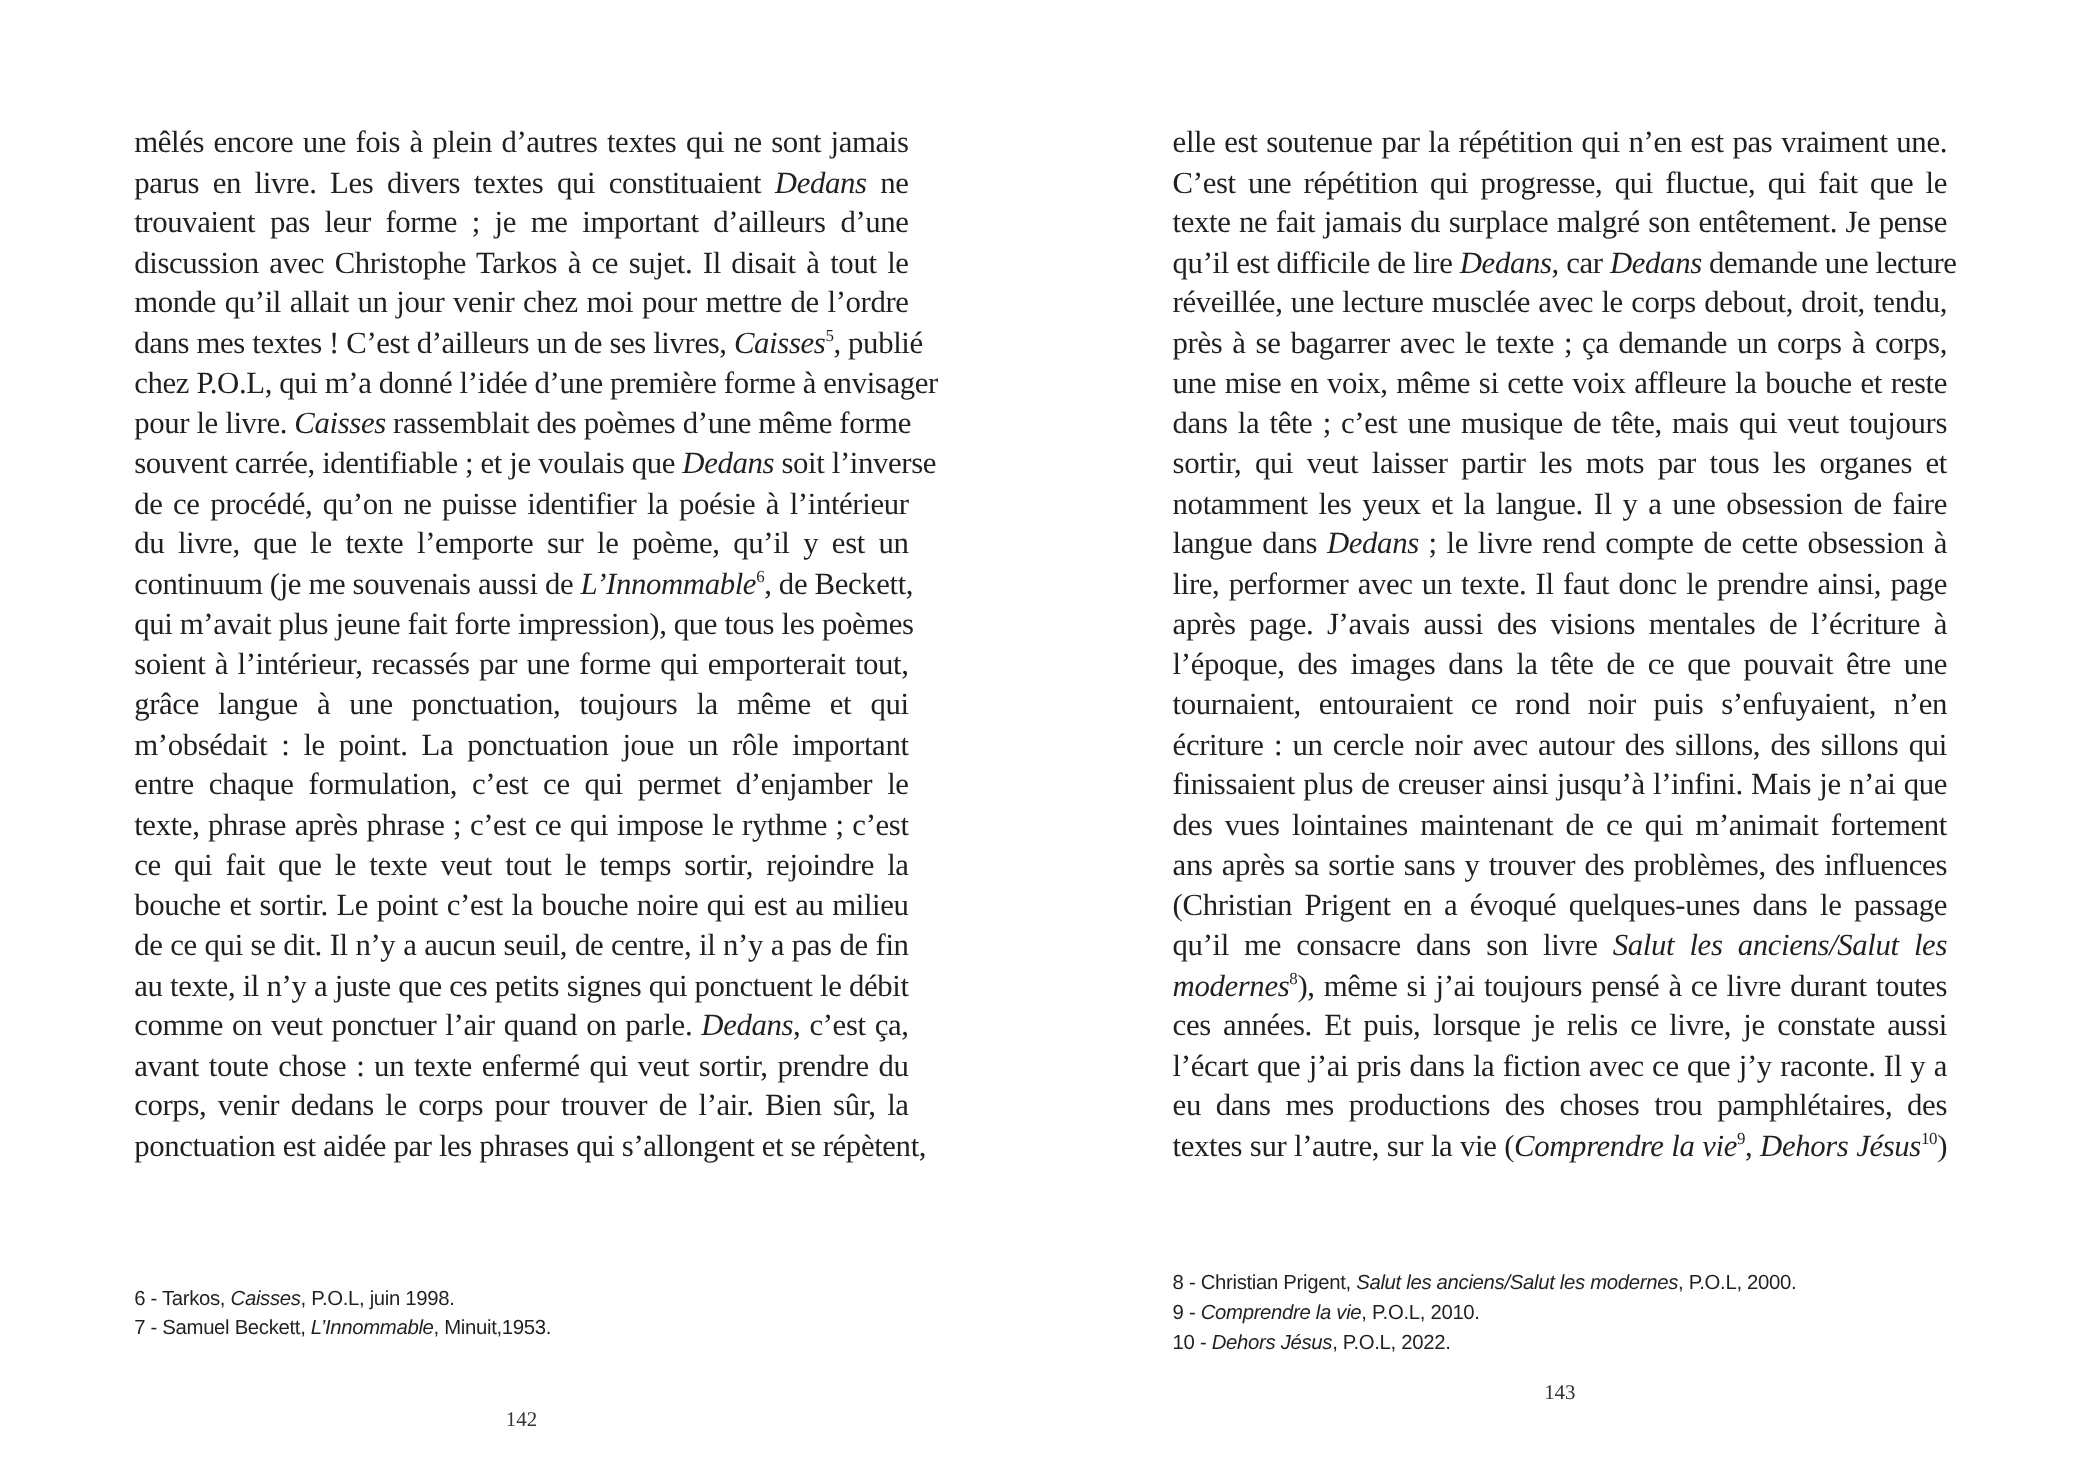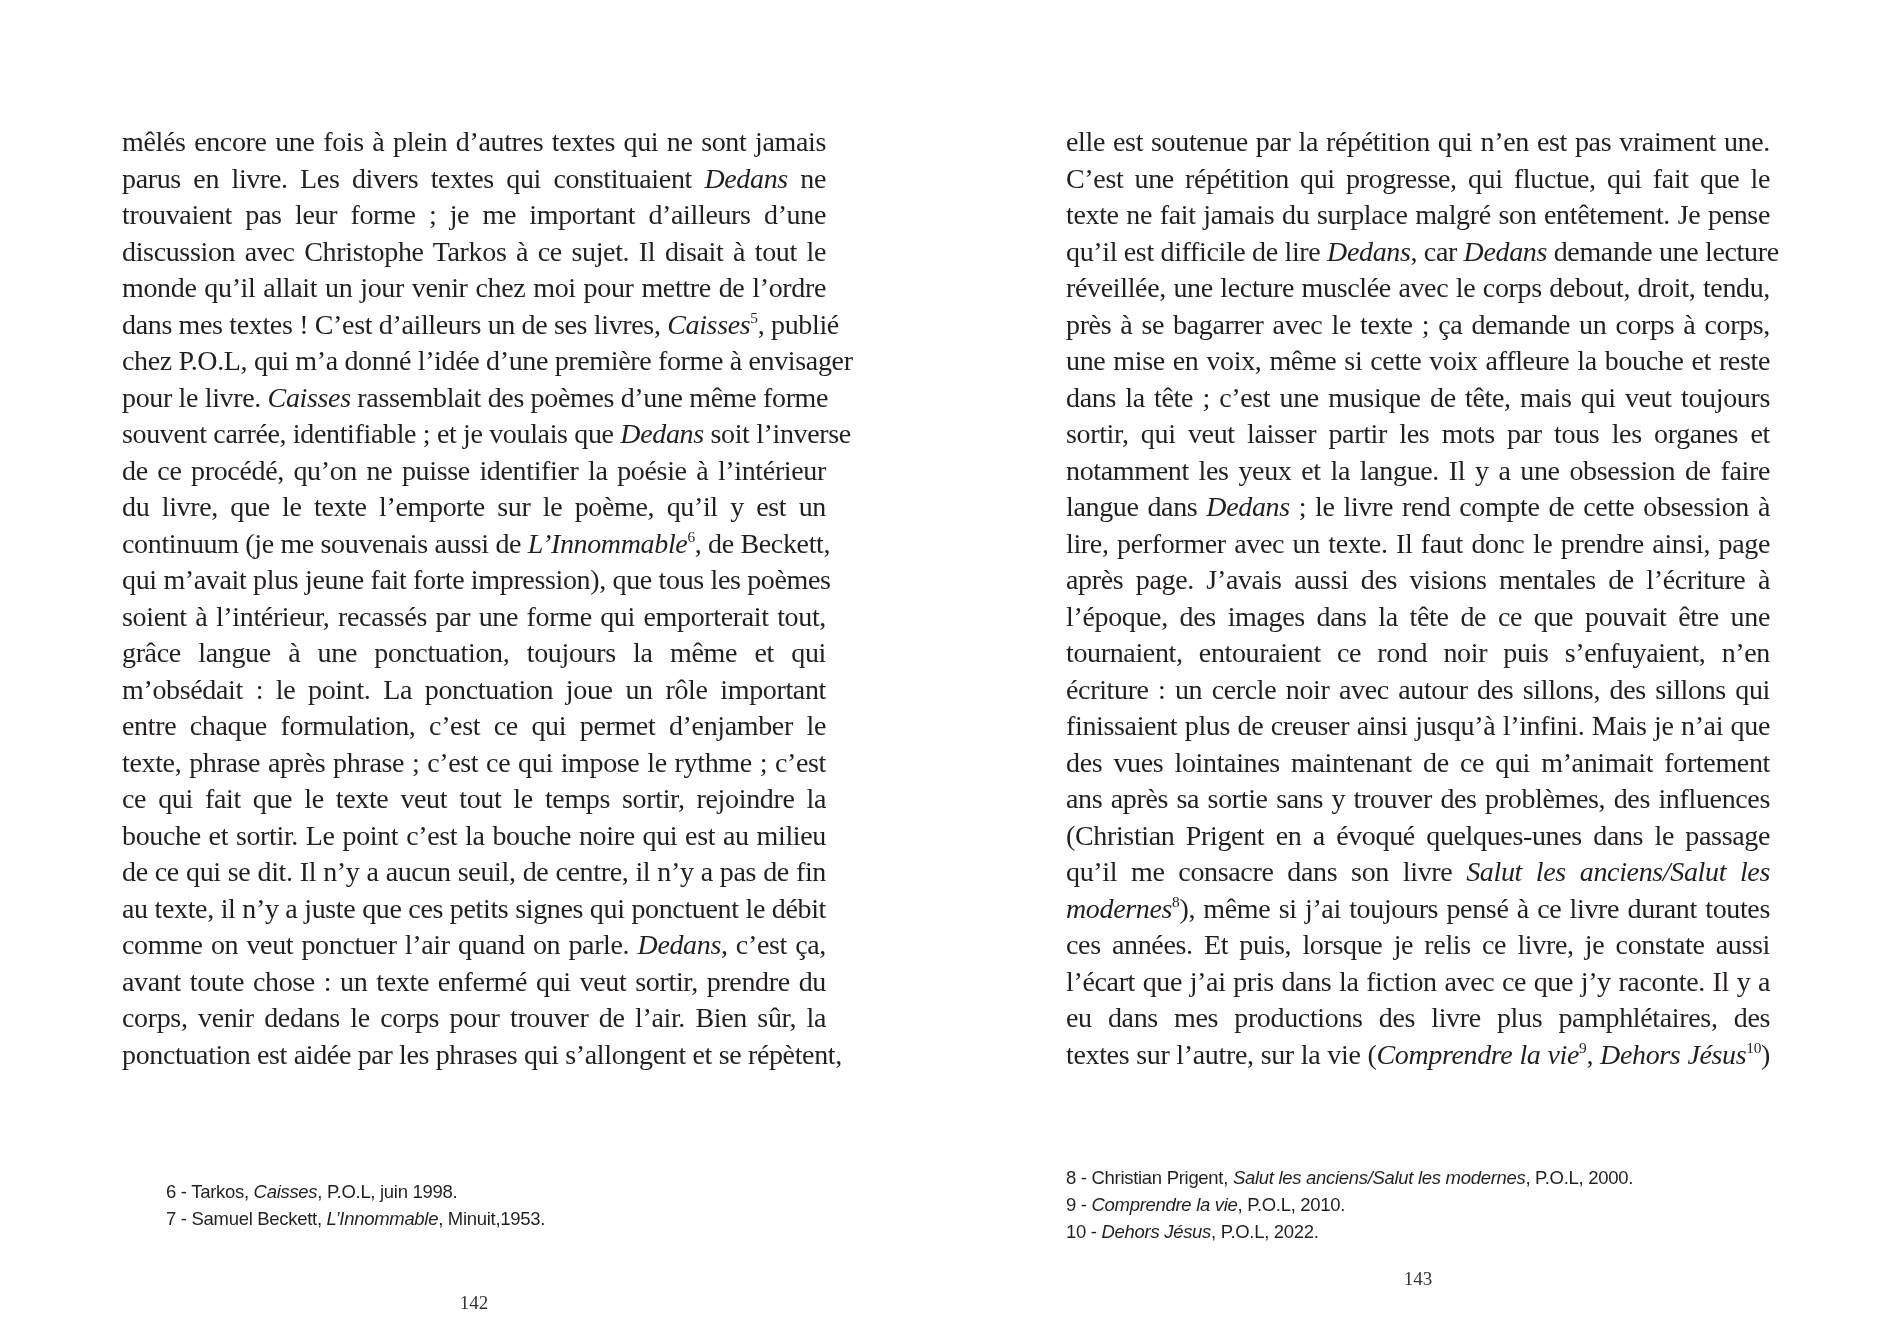--- a/index.html
+++ b/index.html
@@ -1,27 +1,27 @@
 <!DOCTYPE html>
 <html><head>
 <meta charset="utf-8">
 <style>
   html, body { margin: 0; padding: 0; background: #ffffff; }
   body { width: 1890px; height: 1339px; position: relative; overflow: hidden; color: #231f20; }
-  .page { position: absolute; top: 12px; height: 1130px; width: 945px; }
+  .page { position: absolute; top: 0; height: 1130px; width: 945px; }
   .page-left { left: 0; }
   .page-right { left: 945px; }
   .body-text { position: absolute; top: 112px; width: 704px; font-family: "Liberation Serif", "DejaVu Serif", serif; font-size: 28px; }
   .page-left .body-text { left: 122px; }
   .page-right .body-text { left: 121px; }
   .line { height: 36.5px; line-height: 36.5px; white-space: nowrap; text-align: justify; text-align-last: justify; letter-spacing: -0.35px; word-spacing: 0px; overflow: visible; }
   .line i { font-style: italic; }
   .line sup, .fn sup { font-size: 0.55em; vertical-align: 0.7em; line-height: 0; }
   .footnotes { position: absolute; width: 704px; font-family: "Liberation Sans", "DejaVu Sans", sans-serif; font-size: 18.5px; letter-spacing: -0.3px; }
-  .page-left .footnotes { left: 122px; top: 1166px; margin-left: 44px; }
+  .page-left .footnotes { left: 122px; top: 1166px; }
   .page-right .footnotes { left: 121px; top: 1152px; }
   .fn { height: 27px; line-height: 27px; white-space: nowrap; }
   .fn i { font-style: italic; }
   .page-number { position: absolute; top: 1256px; width: 704px; text-align: center; font-family: "Liberation Serif", "DejaVu Serif", serif; font-size: 19px; color: #333; }
   .page-left .page-number { left: 122px; margin-top: 24px; }
   .page-right .page-number { left: 121px; }
 </style>
 </head>
 <body>
 
@@ -80,21 +80,21 @@
       <div class="line"><span>tournaient, entouraient ce rond noir puis s’enfuyaient, n’en</span></div>
       <div class="line"><span>écriture : un cercle noir avec autour des sillons, des sillons qui</span></div>
       <div class="line"><span>finissaient plus de creuser ainsi jusqu’à l’infini. Mais je n’ai que</span></div>
       <div class="line"><span>des vues lointaines maintenant de ce qui m’animait fortement</span></div>
       <div class="line"><span>ans après sa sortie sans y trouver des problèmes, des influences</span></div>
       <div class="line"><span>(Christian Prigent en a évoqué quelques-unes dans le passage</span></div>
       <div class="line"><span>qu’il me consacre dans son livre </span><i>Salut les anciens/Salut les</i></div>
       <div class="line"><i>modernes</i><sup>8</sup><span>), même si j’ai toujours pensé à ce livre durant toutes</span></div>
       <div class="line"><span>ces années. Et puis, lorsque je relis ce livre, je constate aussi</span></div>
       <div class="line"><span>l’écart que j’ai pris dans la fiction avec ce que j’y raconte. Il y a</span></div>
-      <div class="line"><span>eu dans mes productions des livre plus pamphlétaires, des</span></div>
+      <div class="line"><span>eu dans mes productions des choses trou pamphlétaires, des</span></div>
       <div class="line"><span>textes sur l’autre, sur la vie (</span><i>Comprendre la vie</i><sup>9</sup><span>, </span><i>Dehors Jésus</i><sup>10</sup><span>)</span></div>
     </div>
   <div class="footnotes">
       <div class="fn"><span>8 - Christian Prigent, </span><i>Salut les anciens/Salut les modernes</i><span>, P.O.L, 2000.</span></div>
       <div class="fn"><span>9 - </span><i>Comprendre la vie</i><span>, P.O.L, 2010.</span></div>
       <div class="fn"><span>10 - </span><i>Dehors Jésus</i><span>, P.O.L, 2022.</span></div>
     </div>
   <div class="page-number">143</div>
 </div>
 

